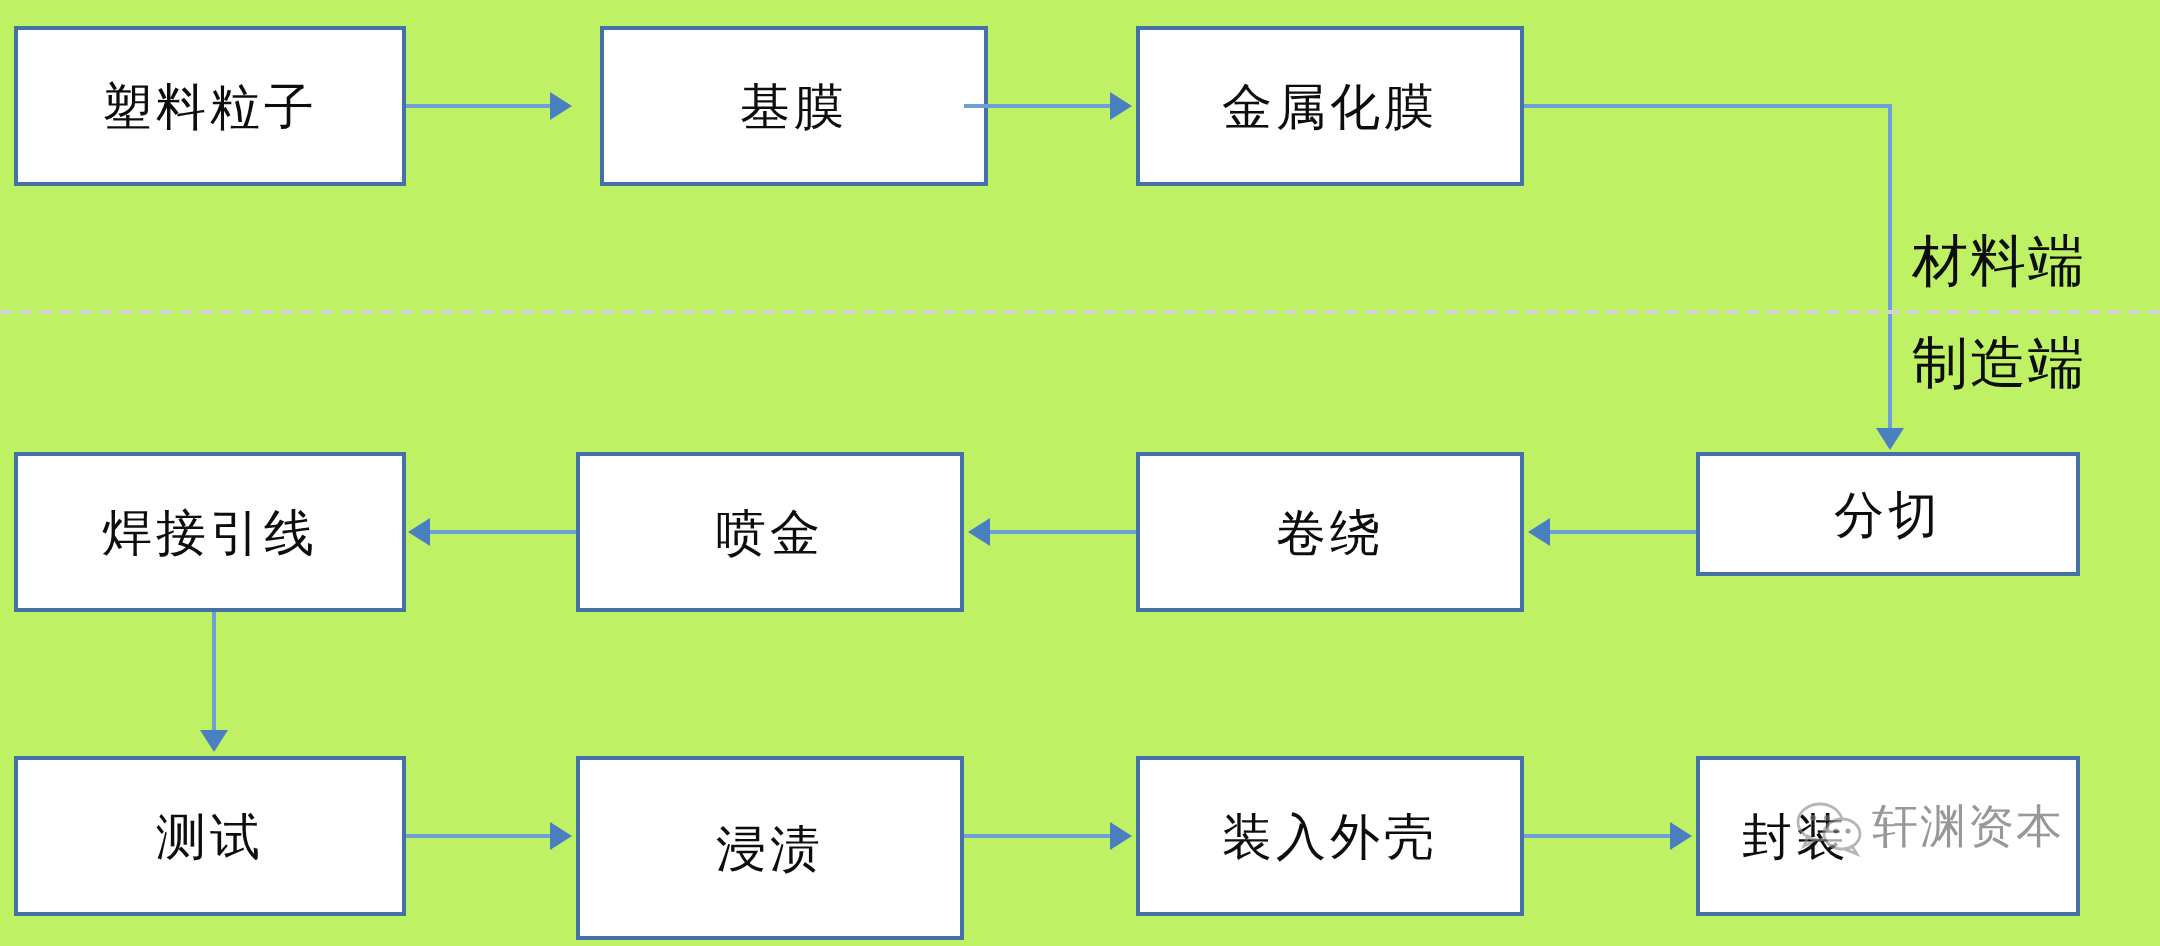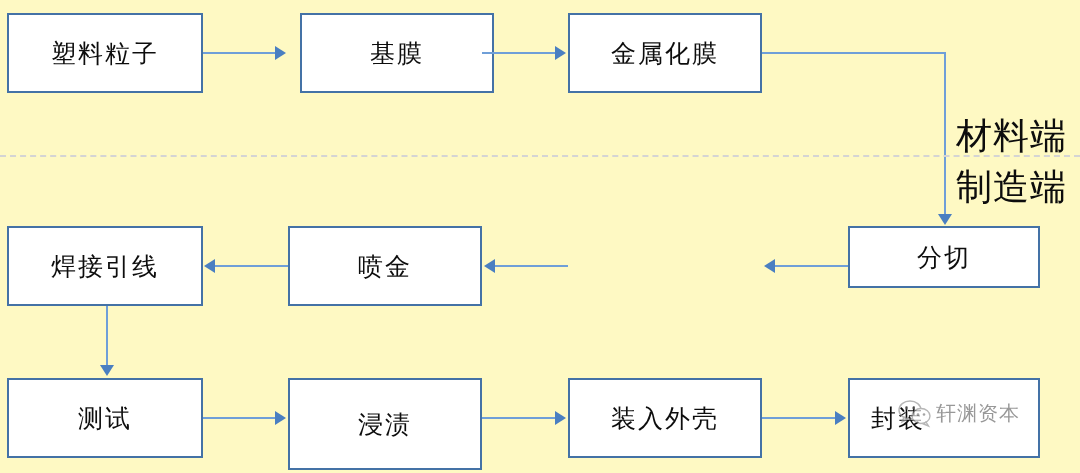--- a/index.html
+++ b/index.html
@@ -7,21 +7,21 @@
     padding: 0;
     background: #ffffff;
   }
   body {
     font-family: "Liberation Serif", "DejaVu Serif", serif;
   }
   #canvas {
     position: relative;
     width: 1080px;
     height: 473px;
-    background: #fef9c3;
+    background: #bef264;
     overflow: hidden;
   }
   .node {
     position: absolute;
     box-sizing: border-box;
     border: 2px solid #4472a6;
     background: #ffffff;
     display: flex;
     align-items: center;
     justify-content: center;
@@ -63,35 +63,35 @@
   }
   .divider {
     position: absolute;
     left: 0;
     width: 1080px;
     height: 0;
     border-top: 2px dashed #d4d4d4;
   }
   .side-label {
     position: absolute;
-    font-size: 36px;
+    font-size: 28px;
     color: #0d0d0d;
     letter-spacing: 1px;
     white-space: nowrap;
   }
   .watermark {
     position: absolute;
     display: flex;
     align-items: center;
     gap: 4px;
     opacity: 0.62;
     pointer-events: none;
   }
   .watermark .wm-text {
-    font-size: 20px;
+    font-size: 23px;
     color: #5a5a5a;
     letter-spacing: 1px;
     white-space: nowrap;
   }
   .wm-icon {
     width: 34px;
     height: 30px;
   }
 </style>
 </head>
@@ -132,20 +132,23 @@
   </div>
 
   <div class="node" style="left:288px; top:226px; width:194px; height:80px;">
     <span>喷金</span>
   </div>
 
   <div class="node" style="left:7px;  top:226px; width:196px; height:80px;">
     <span>焊接引线</span>
   </div>
 
+  <div class="node" style="left:568px; top:226px; width:194px; height:80px;">
+    <span>卷绕</span>
+  </div>
 
   <div class="node" style="left:848px; top:226px; width:192px; height:62px;">
     <span>分切</span>
   </div>
 
   <div class="hline" style="left:775px; top:265px; width:73px;"></div>
   <div class="arrow-l" style="left:764px; top:259px;"></div>
 
   <div class="hline" style="left:495px; top:265px; width:73px;"></div>
   <div class="arrow-l" style="left:484px; top:259px;"></div>

